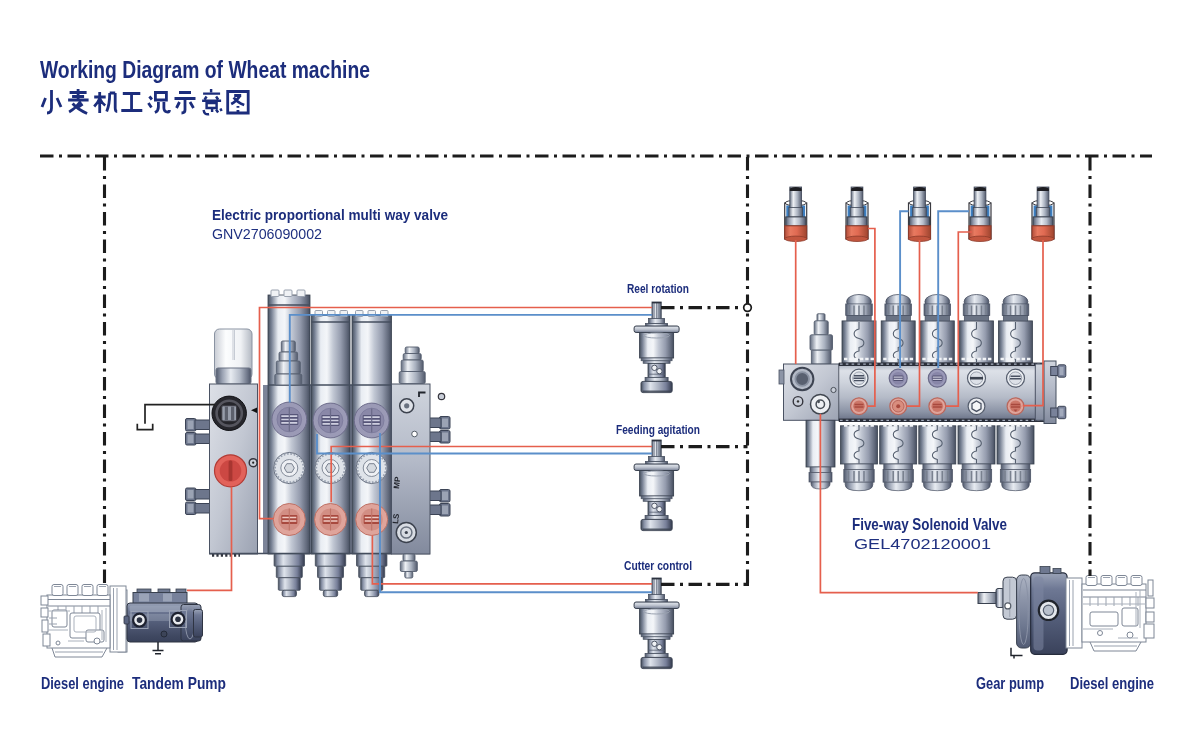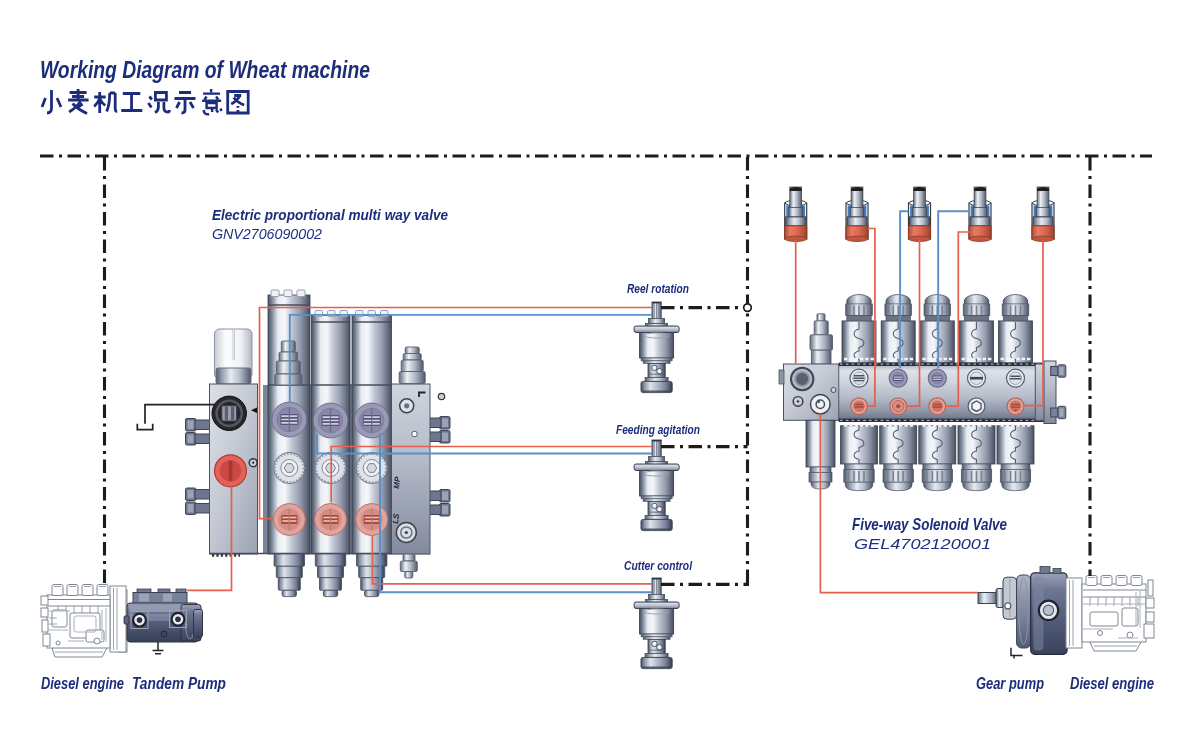--- a/index.html
+++ b/index.html
@@ -1,16 +1,16 @@
 <!DOCTYPE html>
 <html><head>
 <meta charset="utf-8">
 <style>
   html,body{margin:0;padding:0;background:#ffffff;}
-  #stage{position:relative;width:1200px;height:750px;overflow:hidden;background:#ffffff;font-style:italic;}
+  #stage{position:relative;width:1200px;height:750px;overflow:hidden;background:#ffffff;}
   svg{display:block;}
   text{font-family:"Liberation Sans", sans-serif;}
 </style>
 </head>
 <body>
 <div id="stage">
 <svg width="1200" height="750" viewBox="0 0 1200 750">
 <defs>
   <linearGradient id="mv" x1="0" y1="0" x2="1" y2="0">
     <stop offset="0" stop-color="#49525f"></stop>

